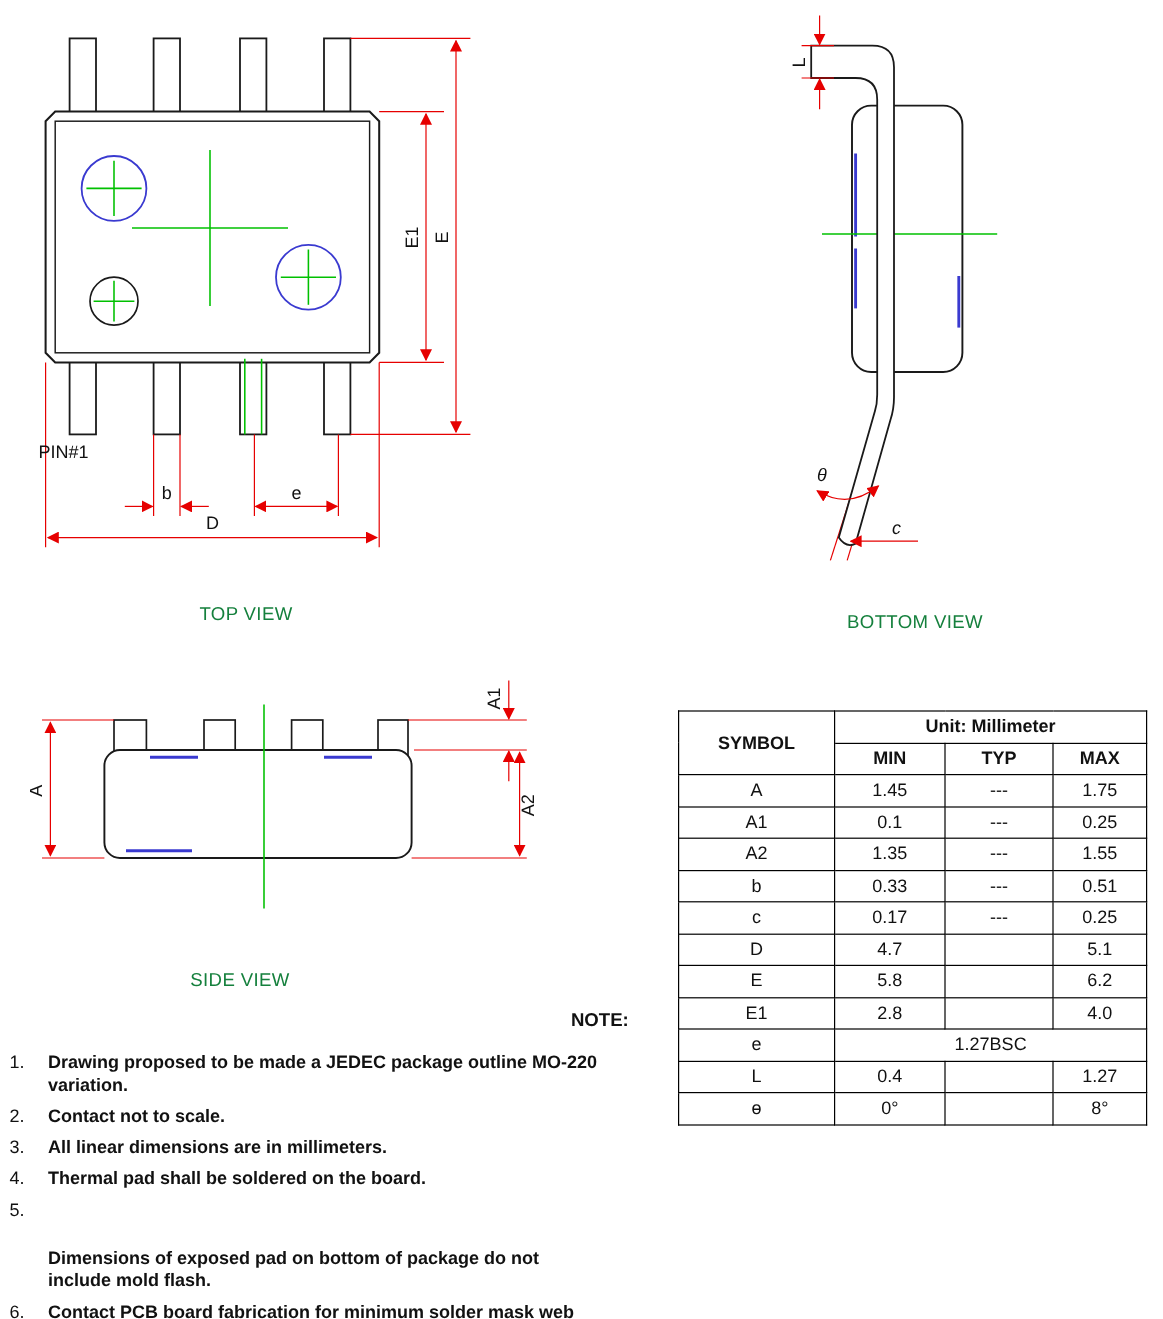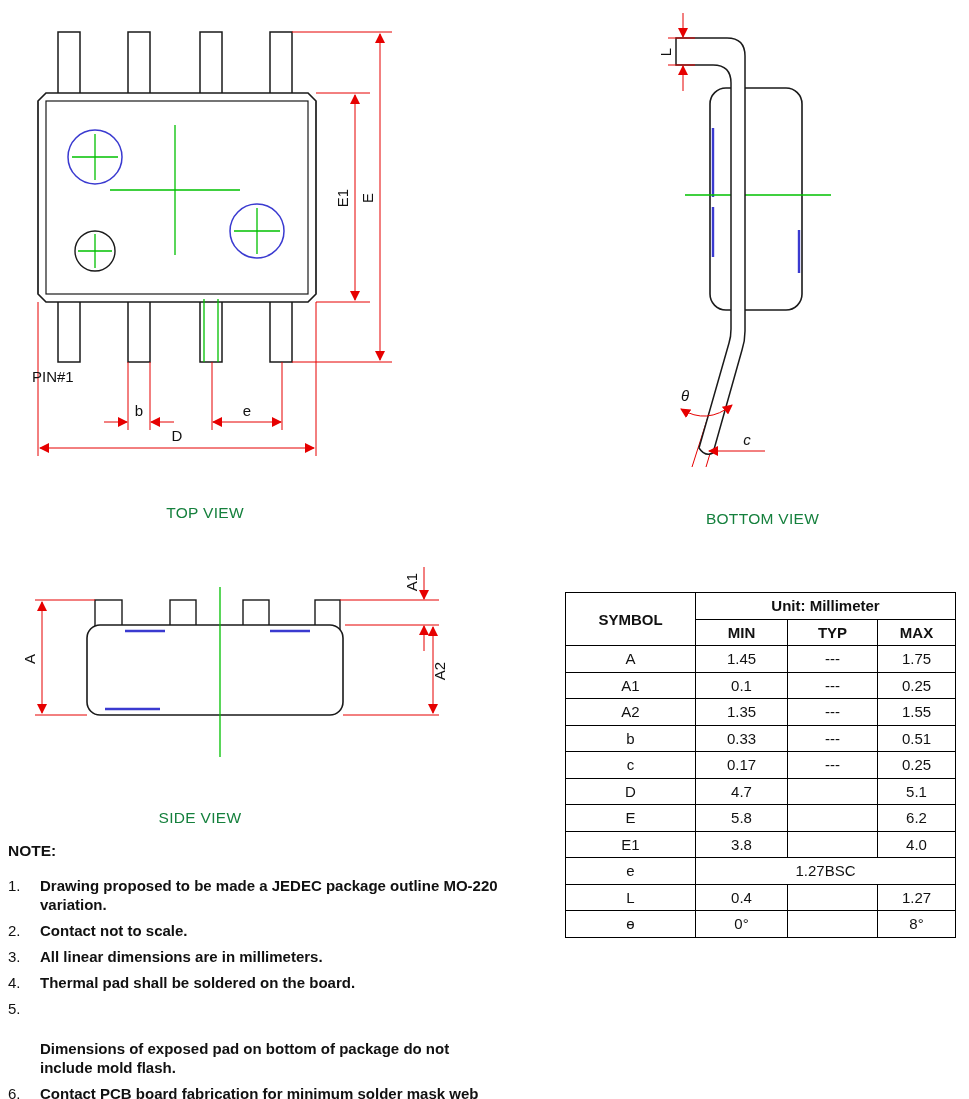--- a/index.html
+++ b/index.html
@@ -17,21 +17,21 @@
   table.dim{
     border-collapse:collapse;width:390px;font-size:15px;table-layout:fixed;border-radius:25px;
   }
   table.dim th, table.dim td{
     border:1.6px solid #000;text-align:center;vertical-align:middle;
     padding:2px 4px;height:21.5px;overflow:hidden;white-space:nowrap;
   }
   table.dim th{font-weight:bold;}
   
   .notes{width:516px;font-size:15px;line-height:19px;}
-  .notes-title{font-weight:bold;font-size:15.5px;margin-bottom:16px;}
+  .notes-title{font-weight:bold;font-size:15.5px;margin-bottom:16px;text-align:right;}
   .note-item{display:flex;margin-bottom:7px;}
   .note-num{width:32px;flex:0 0 32px;}
   .note-text{flex:1;font-weight:bold;}
 </style>
 </head>
 <body>
 
 <svg class="abs" style="left:20px;top:10px;" width="420" height="478" viewBox="0 0 420 478">
   <defs>
     <marker id="arrT" viewBox="0 0 10 10" refX="9" refY="5" markerWidth="10" markerHeight="10" orient="auto-start-reverse">
@@ -263,21 +263,21 @@
           <td>5.1</td>
     </tr>
     <tr>
       <td>E</td>
           <td>5.8</td>
           <td></td>
           <td>6.2</td>
     </tr>
     <tr>
       <td>E1</td>
-          <td>3.8</td>
+          <td>2.8</td>
           <td></td>
           <td>4.0</td>
     </tr>
     <tr>
       <td>e</td>
           <td colspan="3">1.27BSC</td>
     </tr>
     <tr>
       <td>L</td>
           <td>0.4</td>

